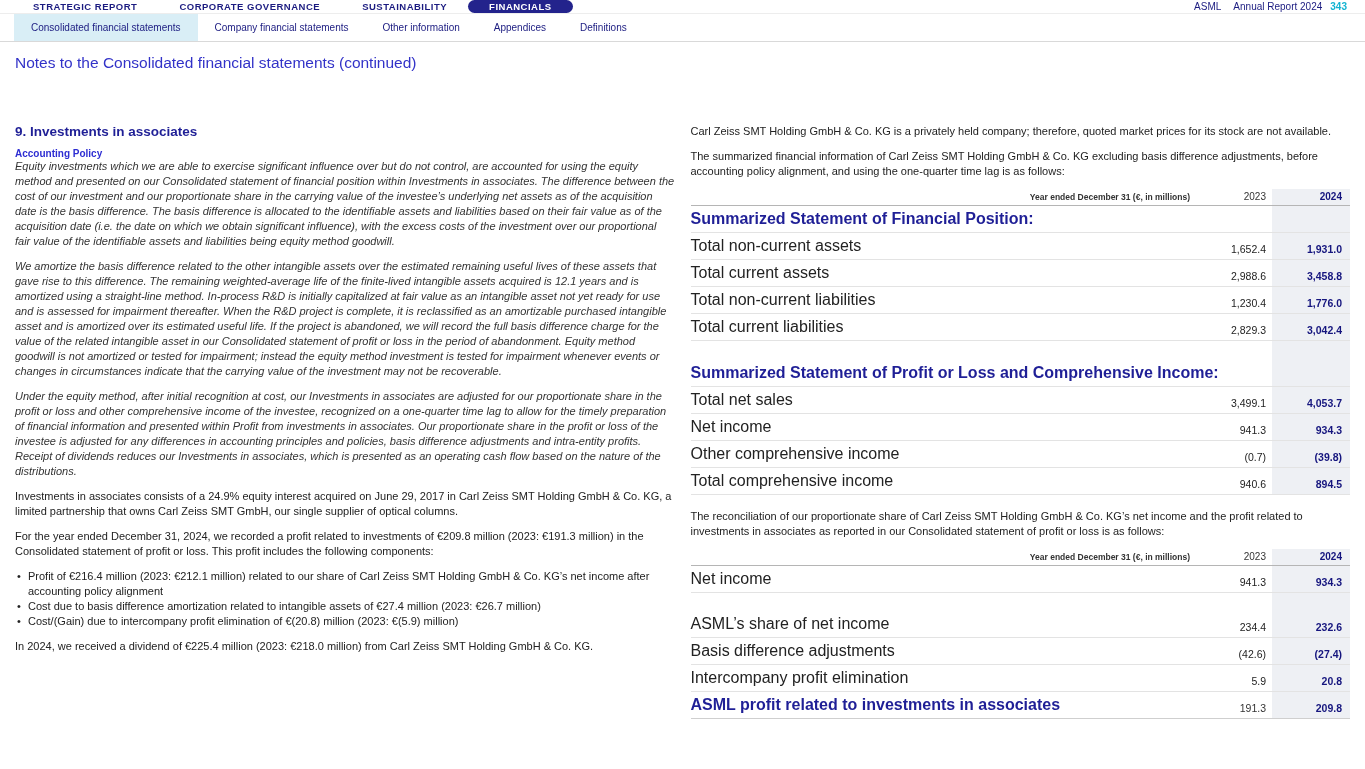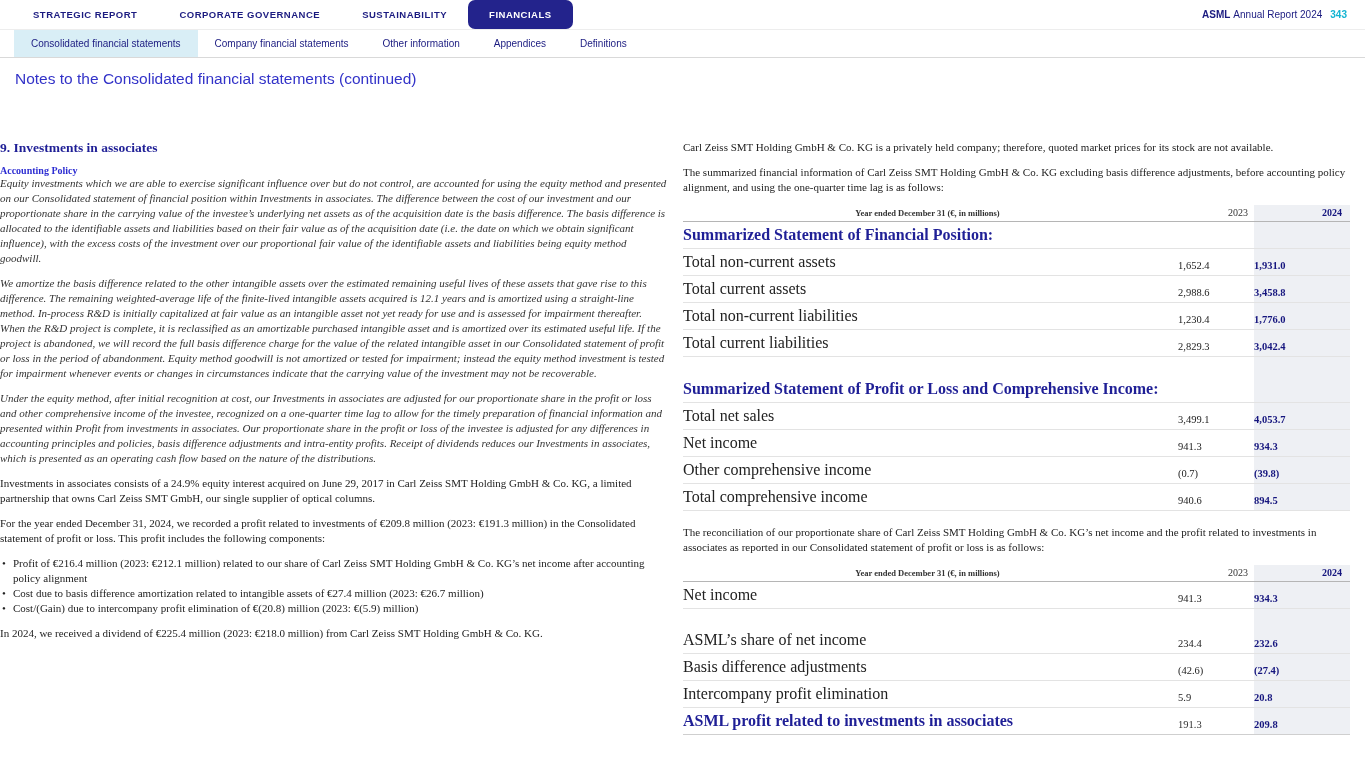--- a/index.html
+++ b/index.html
@@ -2,56 +2,56 @@
 <html lang="en"><head>
 <meta charset="utf-8">
 <title>ASML Annual Report 2024 — Notes to the Consolidated financial statements</title>
 <style>
   * { margin:0; padding:0; box-sizing:border-box; }
   html,body { background:#ffffff; }
   body { font-family:"Liberation Sans", sans-serif; color:#222; }
   .page { width:1365px; min-height:769px; background:#fff; overflow:hidden; }
 
   
-  .top-nav { display:flex; justify-content:space-between; align-items:stretch; height:30px; border-bottom:1px solid #ededed; }
+  .top-nav { display:flex; justify-content:space-between; align-items:stretch; height:14px; border-bottom:1px solid #ededed; }
   .top-tabs { display:flex; align-items:stretch; padding-left:12px; }
   .top-tab { display:flex; align-items:center; padding:0 21px; font-size:9.5px; font-weight:700; letter-spacing:.5px; color:#1b1b80; cursor:pointer; white-space:nowrap; }
   .top-tab.active { background:#23238c; color:#ffffff;border-radius:7px; }
   .report-meta { display:flex; align-items:center; padding-right:18px; font-size:10px; color:#1b1b80; white-space:nowrap; }
-  .report-meta .brand { font-weight:700; margin-right:3px; }
+  .report-meta .brand { font-weight:400; margin-right:12px; }
   .report-meta .page-num { color:#14b4d2; font-weight:700; margin-left:8px; }
 
   
   .sub-nav { display:flex; align-items:stretch; height:28px; border-bottom:1px solid #d9d9d9; padding-left:14px; }
   .sub-tab { display:flex; align-items:center; padding:0 17px; font-size:10px; color:#1b1b80; cursor:pointer; white-space:nowrap; }
   .sub-tab.active { background:#d9eef6; font-weight:400; }
 
   
   .page-title { color:#3232c8; font-size:15.5px; font-weight:400; padding:12px 14px 0 15px; }
 
   
-  .content { display:flex; gap:16px; padding:52px 15px 24px 0;font-family:Liberation Serif, serif; }
+  .content { display:flex; gap:16px; padding:52px 15px 24px 15px; }
   .col { flex:1 1 0; min-width:0; }
 
   h2.section-heading { color:#1f1f96; font-size:13.5px; font-weight:700; margin-bottom:9px; }
   h3.policy-heading { color:#2d2dd2; font-size:10px; font-weight:700; }
   p.body-p { font-size:11px; line-height:15px; margin-bottom:10px; color:#222; }
   p.italic { font-style:italic; color:#333; }
   ul.bullets { list-style:none; margin:0 0 10px 0; }
   ul.bullets li { font-size:11px; line-height:15px; padding-left:13px; position:relative; color:#222; }
   ul.bullets li::before { content:"\2022"; position:absolute; left:2px; }
 
   
   table.fin-table { width:100%; border-collapse:collapse; margin:2px 0 14px 0; }
   .fin-table th, .fin-table td { vertical-align:bottom; }
-  .fin-table thead th { border-bottom:1px solid #b5b5b5; font-size:8.5px; text-align:center; font-weight:700; color:#333; padding:2px 6px 3px 0; }
+  .fin-table thead th { border-bottom:1px solid #b5b5b5; font-size:8.5px; text-align:right; font-weight:700; color:#333; padding:2px 6px 3px 0; }
   .fin-table thead th.t-num { text-align:right; font-size:10px; font-weight:400; width:76px; }
-  .fin-table thead th.c24 { font-weight:700; color:#15157e; width:96px; }
+  .fin-table thead th.c24 { font-weight:700; color:#15157e; width:78px; }
   .fin-table td { font-size:16px; color:#222; border-bottom:1px solid #e3e3e3; padding:4px 6px 4px 0; }
-  .fin-table td.t-num { font-size:10.5px; white-space:nowrap; }
+  .fin-table td.t-num { text-align:right; font-size:10.5px; white-space:nowrap; }
   .fin-table td.c24, .fin-table th.c24 { background:#eef0f4; padding-right:8px; }
   .fin-table td.c24 { font-weight:700; color:#15157e; }
   .fin-table tr.section-row td { color:#1f1f96; font-weight:700; }
   .fin-table tr.spacer-row td { border-bottom:none; height:19px; }
   .fin-table tr.total-row td { color:#1f1f96; font-weight:700; border-bottom:1px solid #cfcfcf; }
   .fin-table tr.total-row td.t-num { color:#333; font-weight:400; }
   .fin-table tr.total-row td.c24 { color:#15157e; font-weight:700; }
 </style>
 </head>
 <body>

